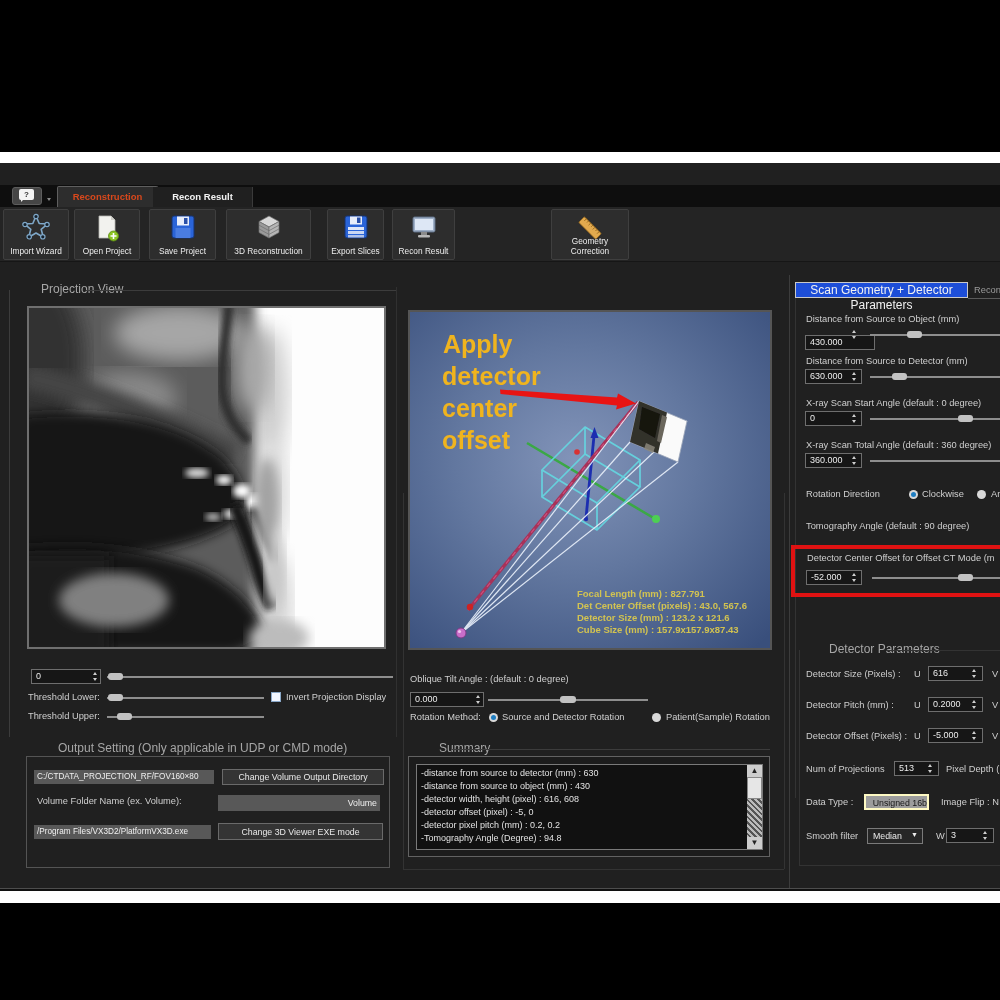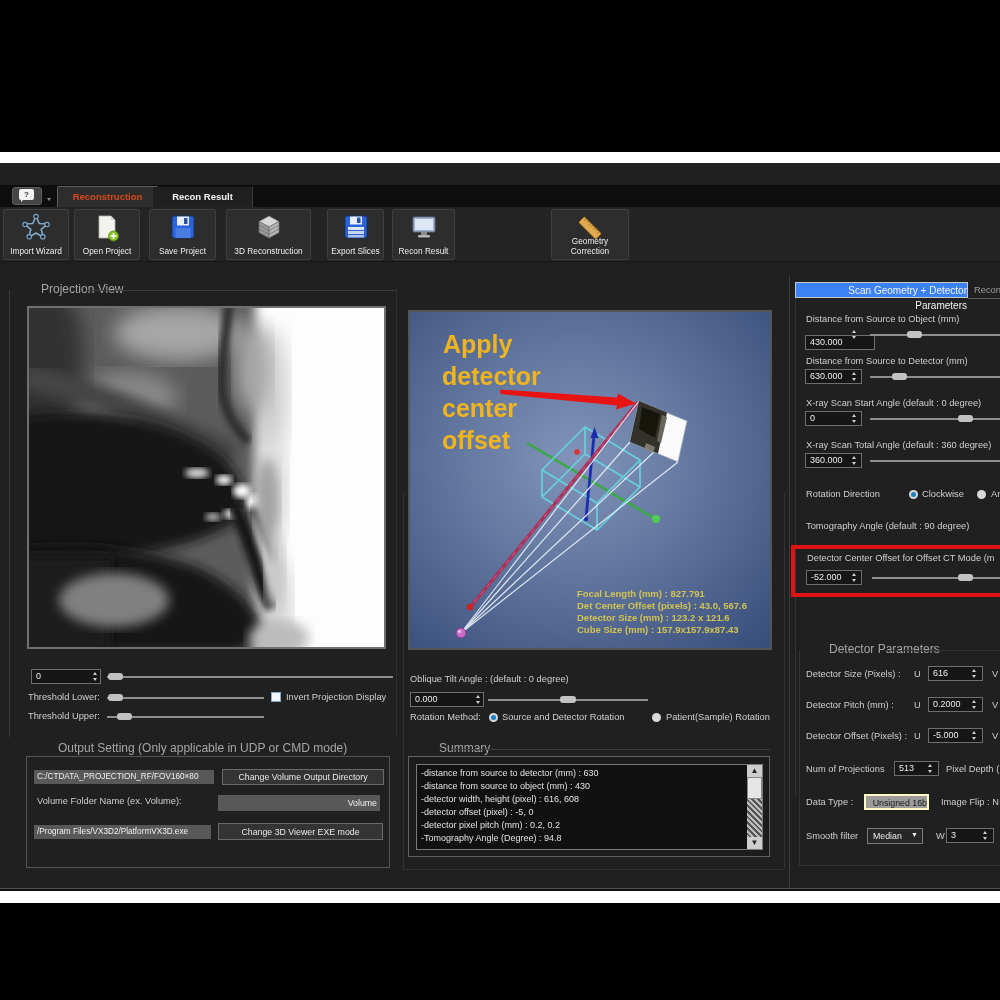--- a/index.html
+++ b/index.html
@@ -332,22 +332,22 @@
       </div>
 
       <div class="abs" style="right:0;top:0;width:15px;height:84px;background:repeating-linear-gradient(45deg,#bbb 0,#bbb 2px,#555 2px,#555 4px);">
         <div class="abs" style="left:0;top:0;width:15px;height:12px;background:#cdcdcd;color:#222;font-size:8px;text-align:center;line-height:12px;">▲</div>
         <div class="abs" style="left:0;top:12px;width:15px;height:22px;background:#e6e6e6;border:1px solid #888;"></div>
         <div class="abs" style="left:0;bottom:0;width:15px;height:12px;background:#cdcdcd;color:#222;font-size:8px;text-align:center;line-height:12px;">▼</div>
       </div>
     </div>
 
     <div class="vline" style="left:789px;top:112px;height:614px;"></div>
-    <div class="abs" style="left:795px;top:119px;width:173px;height:16px;border:1px solid #c9c9c9;background:#3b82f6;
-         font-size:10px;color:#f2f2f2;text-align:right;line-height:15px;">Scan Geometry + Detector Parameters</div>
+    <div class="abs" style="left:795px;top:119px;width:173px;height:16px;border:1px solid #c9c9c9;background:#1d4ed8;
+         font-size:12px;color:#f2f2f2;text-align:center;line-height:15px;">Scan Geometry + Detector Parameters</div>
     <div class="lbl" style="left:974px;top:122px;color:#9a9a9a;">Recon</div>
     <div class="hline" style="left:968px;top:135px;width:32px;background:#5a5a5a;"></div>
     <div class="vline" style="left:795px;top:135px;height:500px;background:#333;"></div>
 
     <div class="lbl" style="left:806px;top:151px;">Distance from Source to Object (mm)</div>
     <div class="spin" style="left:805px;top:172px;width:70px;">430.000</div>
     <div class="sup" style="left:852px;top:167px;"></div>
     <div class="sdn" style="left:852px;top:173px;"></div>
     <div class="track" style="left:870px;top:171px;width:130px;"></div>
     <div class="knob" style="left:907px;top:168px;"></div>

